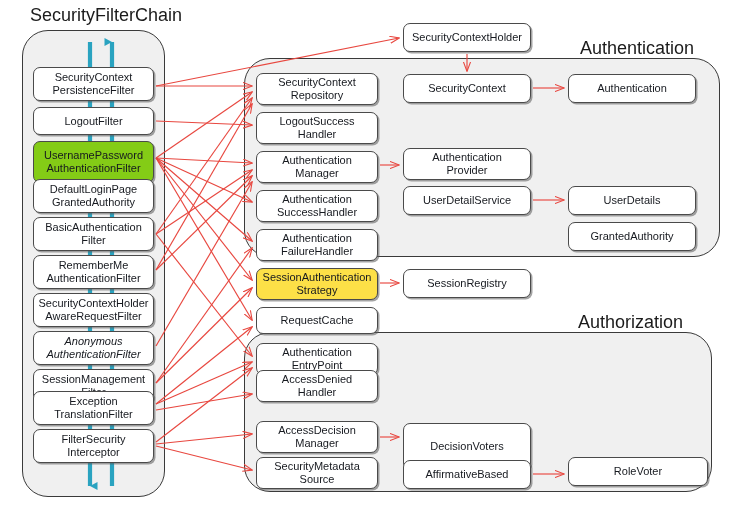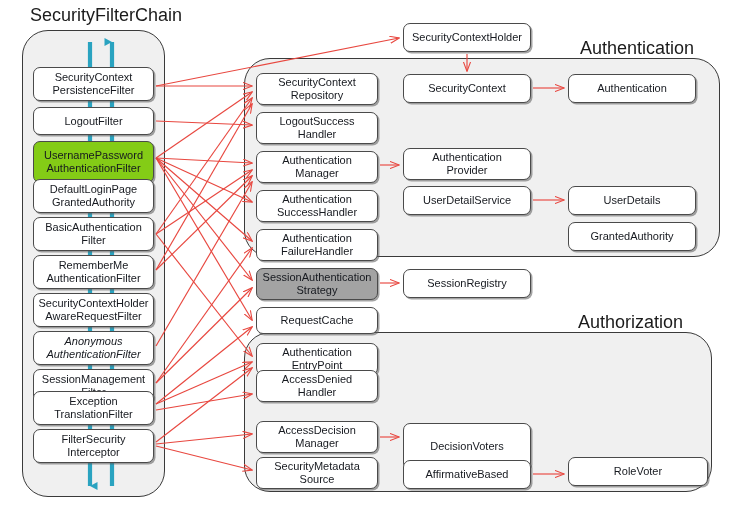--- a/index.html
+++ b/index.html
@@ -141,21 +141,21 @@
       <div class="node" style="left: 256px; top: 73px; width: 122px; height: 32px; background: rgb(255, 255, 255); border-color: rgb(74, 74, 74); color: rgb(22, 25, 31);">SecurityContext
 Repository</div>
       <div class="node" style="left: 256px; top: 112px; width: 122px; height: 32px; background: rgb(255, 255, 255); border-color: rgb(74, 74, 74); color: rgb(22, 25, 31);">LogoutSuccess
 Handler</div>
       <div class="node" style="left: 256px; top: 151px; width: 122px; height: 32px; background: rgb(255, 255, 255); border-color: rgb(74, 74, 74); color: rgb(22, 25, 31);">Authentication
 Manager</div>
       <div class="node" style="left: 256px; top: 190px; width: 122px; height: 32px; background: rgb(255, 255, 255); border-color: rgb(74, 74, 74); color: rgb(22, 25, 31);">Authentication
 SuccessHandler</div>
       <div class="node" style="left: 256px; top: 229px; width: 122px; height: 32px; background: rgb(255, 255, 255); border-color: rgb(74, 74, 74); color: rgb(22, 25, 31);">Authentication
 FailureHandler</div>
-      <div class="node" style="left: 256px; top: 268px; width: 122px; height: 32px; background: #a3a3a3; border-color: rgb(74, 74, 74); color: rgb(22, 25, 31);">SessionAuthentication
+      <div class="node" style="left: 256px; top: 268px; width: 122px; height: 32px; background: #fde047; border-color: rgb(74, 74, 74); color: rgb(22, 25, 31);">SessionAuthentication
 Strategy</div>
       <div class="node" style="left: 256px; top: 307px; width: 122px; height: 27px; background: rgb(255, 255, 255); border-color: rgb(74, 74, 74); color: rgb(22, 25, 31);">RequestCache</div>
       <div class="node" style="left: 256px; top: 343px; width: 122px; height: 32px; background: rgb(255, 255, 255); border-color: rgb(74, 74, 74); color: rgb(22, 25, 31);">Authentication
 EntryPoint</div>
       <div class="node" style="left: 256px; top: 370px; width: 122px; height: 32px; background: rgb(255, 255, 255); border-color: rgb(74, 74, 74); color: rgb(22, 25, 31);">AccessDenied
 Handler</div>
       <div class="node" style="left: 256px; top: 421px; width: 122px; height: 32px; background: rgb(255, 255, 255); border-color: rgb(74, 74, 74); color: rgb(22, 25, 31);">AccessDecision
 Manager</div>
       <div class="node" style="left: 256px; top: 457px; width: 122px; height: 32px; background: rgb(255, 255, 255); border-color: rgb(74, 74, 74); color: rgb(22, 25, 31);">SecurityMetadata
 Source</div>

